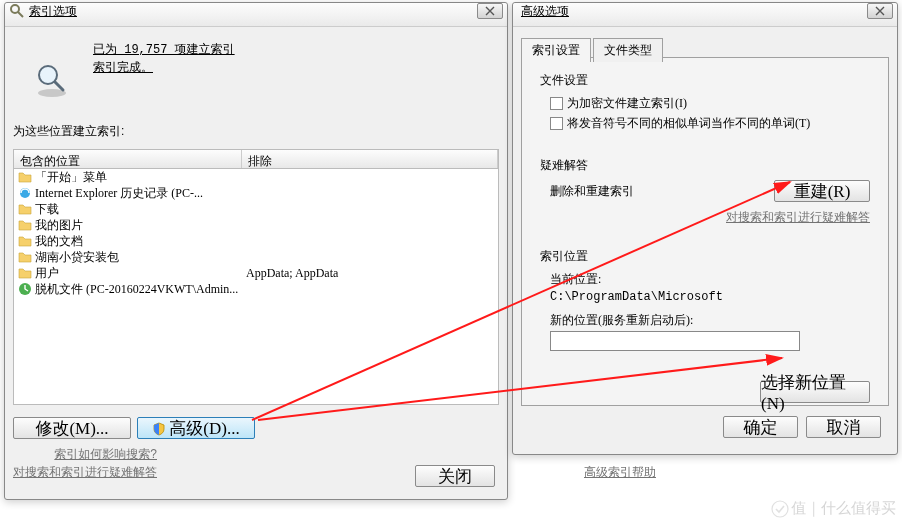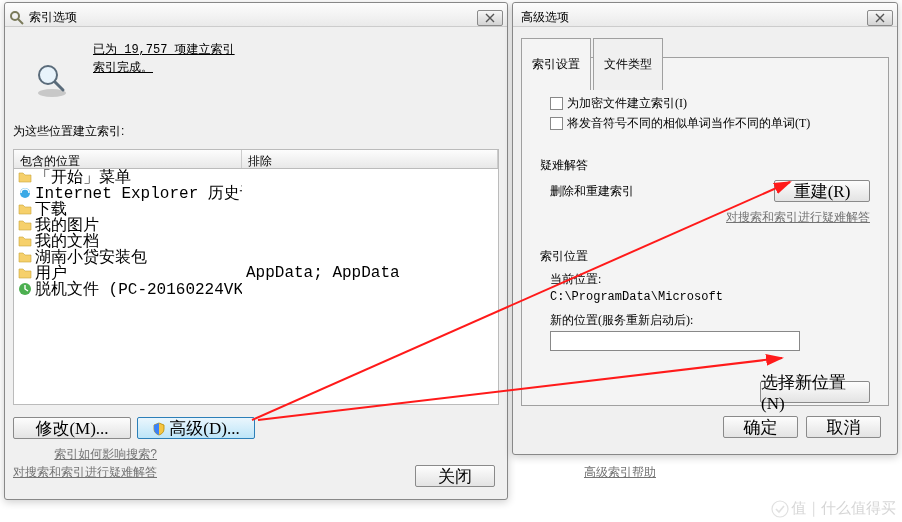--- a/index.html
+++ b/index.html
@@ -1,49 +1,49 @@
 <!DOCTYPE html>
 <html><head>
 <meta charset="utf-8">
 <style>
 * { box-sizing: border-box; margin: 0; padding: 0; }
 body { font-family: "SimSun","宋体",Tahoma,sans-serif; font-size: 12px; background: #fff; position: relative; width: 902px; height: 522px; overflow: hidden; }
 .dialog { position: absolute; background: #f0f0f0; border: 1px solid #888; border-radius: 3px; box-shadow: 0 2px 8px rgba(0,0,0,.2); }
 .dlg-left { left: 4px; top: 2px; width: 504px; height: 498px; }
 .dlg-right { left: 512px; top: 2px; width: 386px; height: 453px; }
-.titlebar { height: 24px; display: flex; align-items: flex-end; padding: 0 4px; background: linear-gradient(#fdfdfd,#eaeaea); border-bottom: 1px solid #ccc; border-radius: 3px 3px 0 0; }
+.titlebar { height: 24px; display: flex; align-items: flex-start; padding: 0 4px; background: linear-gradient(#fdfdfd,#eaeaea); border-bottom: 1px solid #ccc; border-radius: 3px 3px 0 0; text-decoration: underline; }
 .title-icon { width: 16px; height: 16px; margin-right: 4px; display: flex; align-items: center; justify-content: center; }
 .title-text { flex: 1; font-family: Tahoma,"SimSun"; }
 .close-btn { width: 26px; height: 16px; border: 1px solid #8a8a8a; border-radius: 2px; background: linear-gradient(#f7f7f7,#d3d3d3); display: flex; align-items: center; justify-content: center; font-size: 10px; color: #555; cursor: pointer; }
 .dlg-body { position: absolute; left: 8px; right: 8px; top: 28px; bottom: 8px; }
 .status-row { position: absolute; left: 80px; top: 10px; }
 .status-row div { line-height: 18px; font-family: "Courier New",monospace; text-decoration: underline; }
 .mag-icon { position: absolute; left: 20px; top: 30px; width: 38px; height: 38px; }
 .section-label { position: absolute; left: 0; top: 92px; }
 .list-header { position: absolute; left: 0; top: 118px; right: 0; height: 20px; display: flex; background: linear-gradient(#fdfdfd,#e8e8e8); border: 1px solid #bbb; }
 .list-header div { border-right: 1px solid #ccc; padding: 3px 6px; }
 .lh1 { width: 228px; }
 .lh2 { flex: 1; }
 .list-body { position: absolute; left: 0; top: 138px; right: 0; height: 236px; border: 1px solid #bbb; border-top: none; background: #fff; overflow: hidden; }
-.list-row { display: flex; height: 16px; align-items: center; font-family: Liberation Mono, monospace; font-size: 16px; }
+.list-row { display: flex; height: 16px; align-items: center; font-family: Liberation Serif, serif; font-size: 12px; }
 .cell1 { width: 228px; padding-left: 4px; display: flex; align-items: center; white-space: nowrap; overflow: hidden; }
 .cell2 { flex: 1; padding-left: 4px; white-space: nowrap; }
 .fico { width: 14px; height: 14px; margin-right: 3px; flex: none; }
 .btn { border: 1px solid #8a8a8a; border-radius: 2px; background: linear-gradient(#fdfdfd,#e3e3e3); display: flex; align-items: center; justify-content: center; height: 22px; cursor: pointer; font-family: "SimSun"; font-size: 17px; }
 .btn-row { position: absolute; left: 0; top: 386px; display: flex; gap: 6px; }
 .btn-row .btn { width: 118px; }
 .btn.highlight { background: linear-gradient(#eaf6fd,#bde5f8); border-color: #2c7fb8; }
 .shield-icon { width: 14px; height: 14px; margin-right: 3px; }
 .link { color: #737373; text-decoration: underline; cursor: pointer; display: block; line-height: 18px; text-align: right; }
 .links-block { position: absolute; left: 0; top: 414px; }
 .bottom-close { position: absolute; right: 4px; bottom: 4px; width: 80px; }
 
 .tabs-wrap { position: absolute; left: 0; top: 6px; right: 0; bottom: 40px; }
 .tab-strip { display: flex; position: relative; top: 1px; z-index: 1; }
-.tab { padding: 17px 10px; border: 1px solid #a0a0a0; background: #f0f0f0; margin-right: 2px; border-bottom: none; cursor: pointer; }
+.tab { padding: 3px 10px; border: 1px solid #a0a0a0; background: #f0f0f0; margin-right: 2px; border-bottom: none; cursor: pointer; }
 .tab.active { background: #f4f4f4; position: relative; }
 .tab-panel { border: 1px solid #a0a0a0; background: #f4f4f4; position: absolute; left: 0; right: 0; top: 20px; bottom: 0; padding: 14px 18px; }
 .group-title { font-family: "SimSun"; margin-bottom: 6px; }
 .chk-row { display: flex; align-items: center; margin: 3px 0; margin-left: 10px; font-family: "SimSun"; }
 .chk { width: 13px; height: 13px; border: 1px solid #888; background: #fff; margin-right: 4px; }
 .group-sep { height: 22px; }
 .trouble-row { display: flex; justify-content: space-between; align-items: center; margin-left: 10px; margin-bottom: 6px; }
 .rbtn { width: 96px; }
 .loc-block { margin-left: 10px; font-family: "SimSun"; }
 .loc-block .path { font-family: "Courier New",monospace; margin: 2px 0 8px; }

